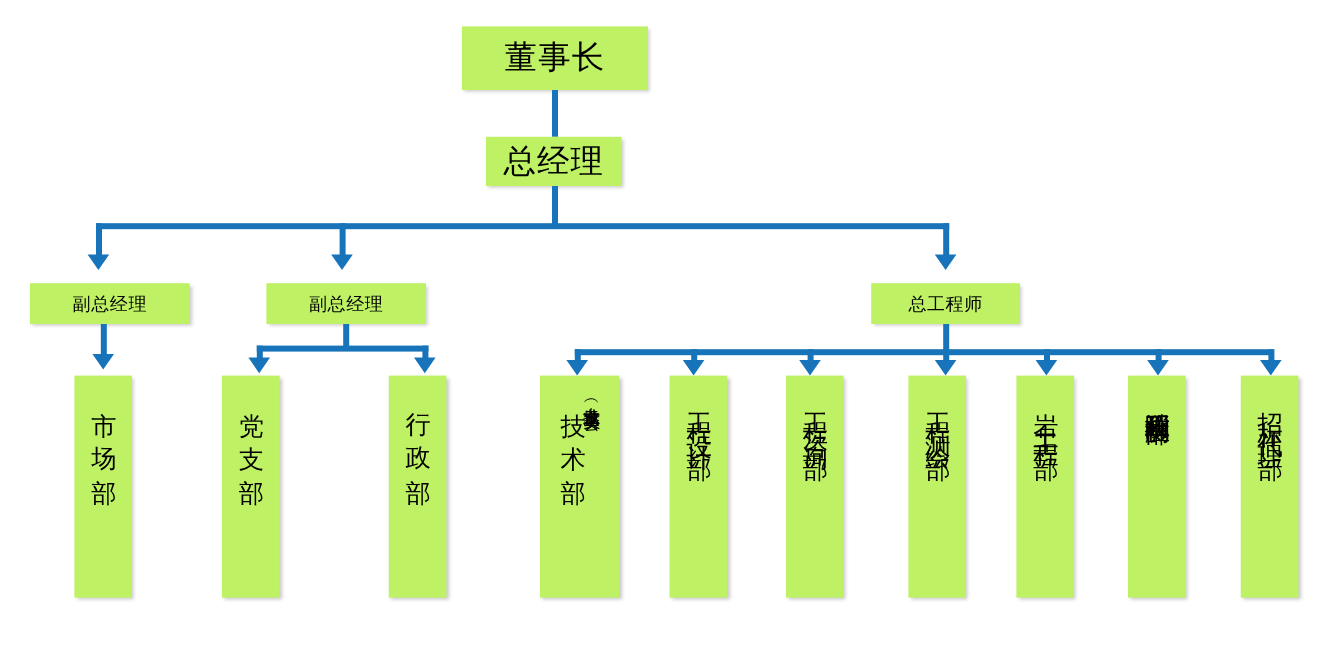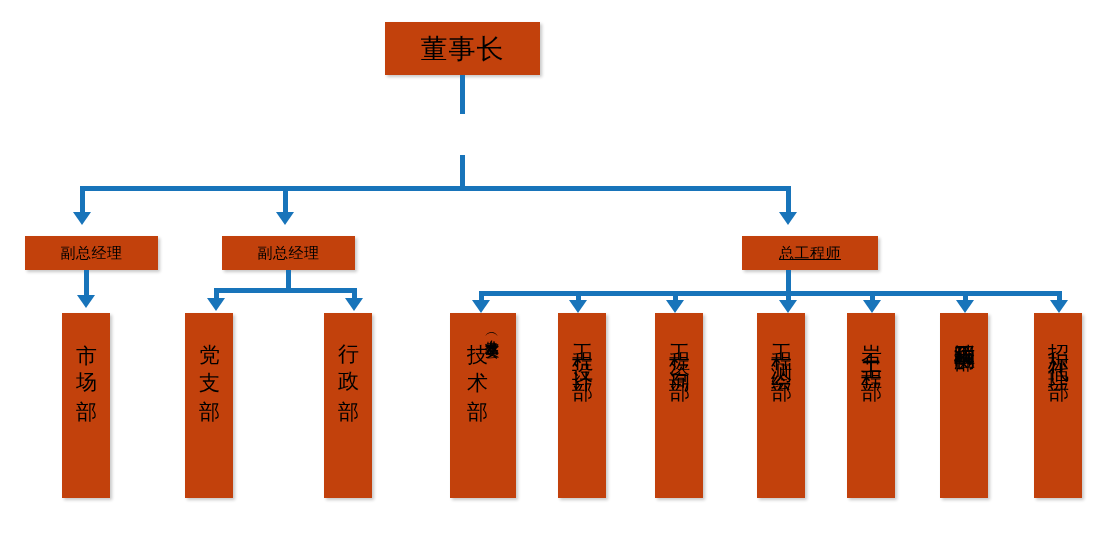--- a/index.html
+++ b/index.html
@@ -7,21 +7,21 @@
     width:1109px;height:544px;
     background:#ffffff;
     font-family:"DejaVu Sans","Liberation Sans",sans-serif;
     overflow:hidden;
   }
   #chart{position:relative;width:1109px;height:544px;}
 
   
   .box{
     position:absolute;
-    background:#c2410c;
+    background:#bef264;
     box-shadow:2px 2px 3px rgba(0,0,0,0.22);
     box-sizing:border-box;
     display:flex;
     align-items:center;
     justify-content:center;
     color:#000;
   }
   .box.h{           
     font-size:27px;
     letter-spacing:1px;
@@ -73,20 +73,23 @@
 <body>
 
 <div id="chart">
 
   <div class="box h" style="left:385px;top:22px;width:155px;height:53px;">
     <span>董事长</span>
   </div>
 
   <div class="ln vl" style="left:460px;top:75px;width:5px;height:39px;"></div>
 
+  <div class="box h" style="left:405px;top:114px;width:113px;height:41px;">
+    <span>总经理</span>
+  </div>
 
   <div class="ln vl" style="left:460px;top:155px;width:5px;height:34px;"></div>
   <div class="ln hl" style="left:80px;top:186px;width:711px;height:5px;"></div>
 
   <div class="ln vl" style="left:80px;top:186px;width:5px;height:28px;"></div>
   <div class="arw" style="left:73px;top:212px;"></div>
 
   <div class="ln vl" style="left:283px;top:186px;width:5px;height:28px;"></div>
   <div class="arw" style="left:276px;top:212px;"></div>
 
@@ -94,21 +97,21 @@
   <div class="arw" style="left:779px;top:212px;"></div>
 
   <div class="box h small" style="left:25px;top:236px;width:133px;height:34px;">
     <span>副总经理</span>
   </div>
 
   <div class="box h small" style="left:222px;top:236px;width:133px;height:34px;">
     <span>副总经理</span>
   </div>
 
-  <div class="box h small" style="left:742px;top:236px;width:136px;height:34px;text-decoration:underline;">
+  <div class="box h small" style="left:726px;top:236px;width:124px;height:34px;">
     <span>总工程师</span>
   </div>
 
   <div class="ln vl" style="left:84px;top:270px;width:5px;height:27px;"></div>
   <div class="arw" style="left:77px;top:295px;"></div>
 
   <div class="ln vl" style="left:286px;top:270px;width:5px;height:21px;"></div>
   <div class="ln hl" style="left:214px;top:288px;width:143px;height:5px;"></div>
   <div class="ln vl" style="left:214px;top:288px;width:5px;height:12px;"></div>
   <div class="arw" style="left:207px;top:298px;"></div>

